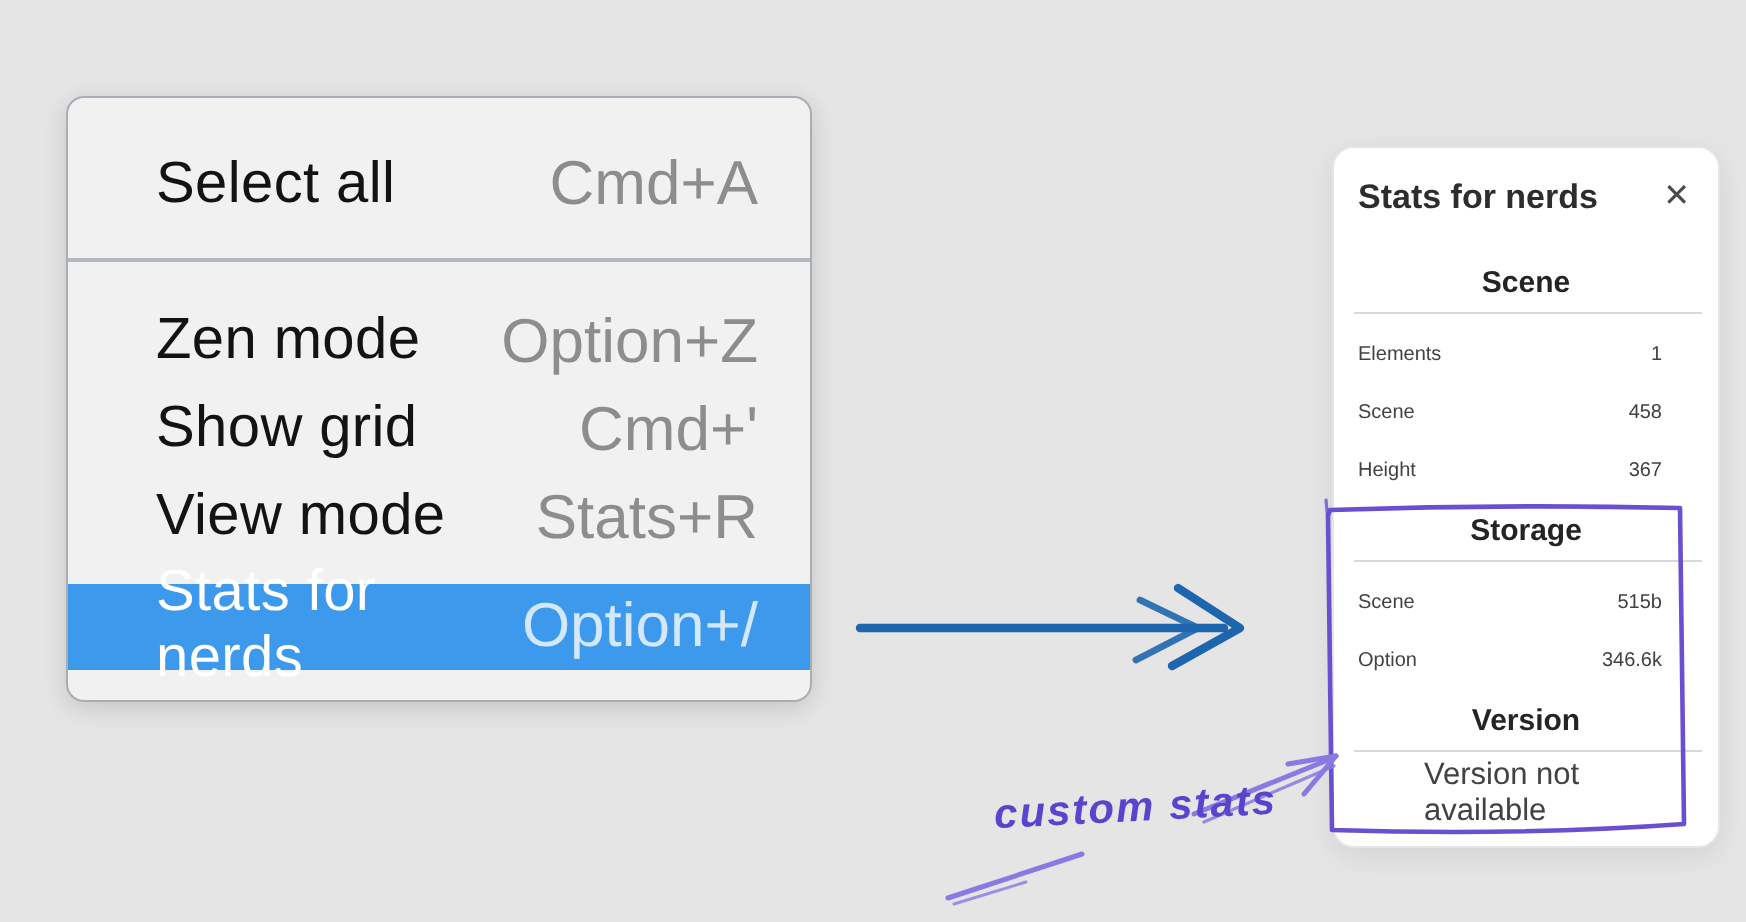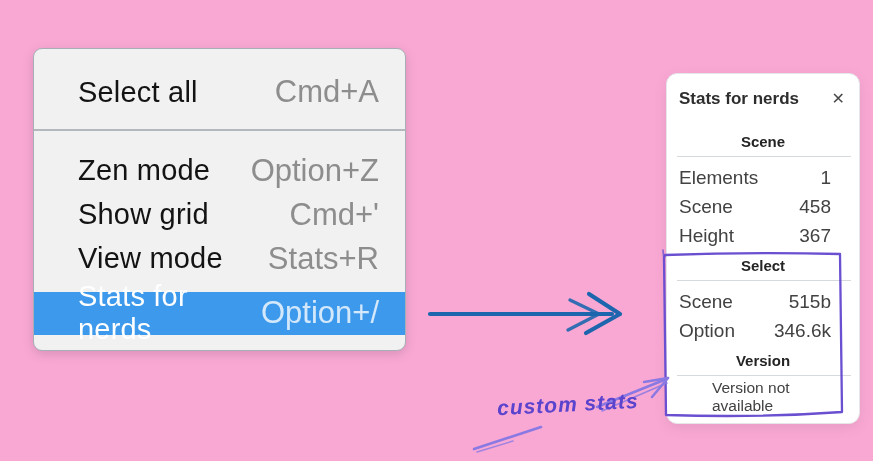--- a/index.html
+++ b/index.html
@@ -1,17 +1,17 @@
 <!DOCTYPE html>
 <html style="--menu-bg: #f1f1f2; --menu-border: #a7aeb5; --menu-label: #131313; --menu-shortcut: #8d8d8d; --menu-divider: #b2b8be; --highlight-bg: #3d99ec; --highlight-label: #ffffff; --highlight-shortcut: #d3e8fb; --panel-bg: #ffffff; --panel-border: #e5e6e8; --panel-title: #2d2d2d; --panel-heading: #242424; --panel-text: #424242; --panel-divider: #d6dade; --flow-arrow: #1d66ae; --annotation-box: #6a4fd0; --annotation-arrow: #8a79e2; --annotation-text: #5a43cd;"><head>
 <meta charset="utf-8">
 <style>
   html,body{margin:0;padding:0;background:#ffffff;}
   .stage{
-    position:relative;width:873px;height:461px;background:#f9a8d4;overflow:hidden;
+    position:relative;width:873px;height:461px;background:#e5e5e5;overflow:hidden;
     font-family:"Liberation Sans",sans-serif;
   }
 
   
   .menu{
     position:absolute;left:33px;top:48px;width:373px;height:303px;
     background:var(--menu-bg);border:1px solid var(--menu-border);
     border-radius:9px;box-shadow:0 3px 12px rgba(0,0,0,0.14);
     box-sizing:border-box;overflow:hidden;padding-top:21px;
   }
@@ -38,21 +38,21 @@
   .panel-close{font-size:16px;color:#4a4a4a;line-height:1;cursor:pointer;padding:1px 2px;}
   .sec-heading{
     margin-top:6px;height:20px;line-height:20px;text-align:center;
     font-size:15px;font-weight:700;color:var(--panel-heading);
   }
   .sec-heading:first-child{margin-top:22px;}
   #panel-body > .sec-heading:first-child{margin-top:22px;}
   .sec-hr{height:1px;background:var(--panel-divider);margin:4px -4px 6px -2px;}
   .stat-row{
     height:29px;display:flex;align-items:center;justify-content:space-between;
-    padding-right:16px;font-size:19px;color:var(--panel-text);
+    padding-right:16px;font-size:10px;color:var(--panel-text);
   }
   .stat-note{height:29px;display:flex;align-items:center;font-size:15.5px;color:var(--panel-text);margin-left:33px;}
 
   
   .overlay{position:absolute;left:0;top:0;width:873px;height:461px;pointer-events:none;}
   .flow-arrow{stroke:var(--flow-arrow);fill:none;stroke-linecap:round;stroke-linejoin:round;}
   .anno-box{stroke:var(--annotation-box);fill:none;stroke-linejoin:round;stroke-linecap:round;}
   .anno-arrow{stroke:var(--annotation-arrow);fill:none;stroke-linecap:round;stroke-linejoin:round;}
   .custom-stats{
     position:absolute;left:497px;top:392px;width:160px;
@@ -102,21 +102,21 @@
           <span class="stat-value">1</span>
         </div>
         <div class="stat-row">
           <span class="stat-label">Scene</span>
           <span class="stat-value">458</span>
         </div>
         <div class="stat-row">
           <span class="stat-label">Height</span>
           <span class="stat-value">367</span>
         </div>
-        <div class="sec-heading">Select</div>
+        <div class="sec-heading">Storage</div>
         <div class="sec-hr"></div>
         <div class="stat-row">
           <span class="stat-label">Scene</span>
           <span class="stat-value">515b</span>
         </div>
         <div class="stat-row">
           <span class="stat-label">Option</span>
           <span class="stat-value">346.6k</span>
         </div>
         <div class="sec-heading">Version</div>

